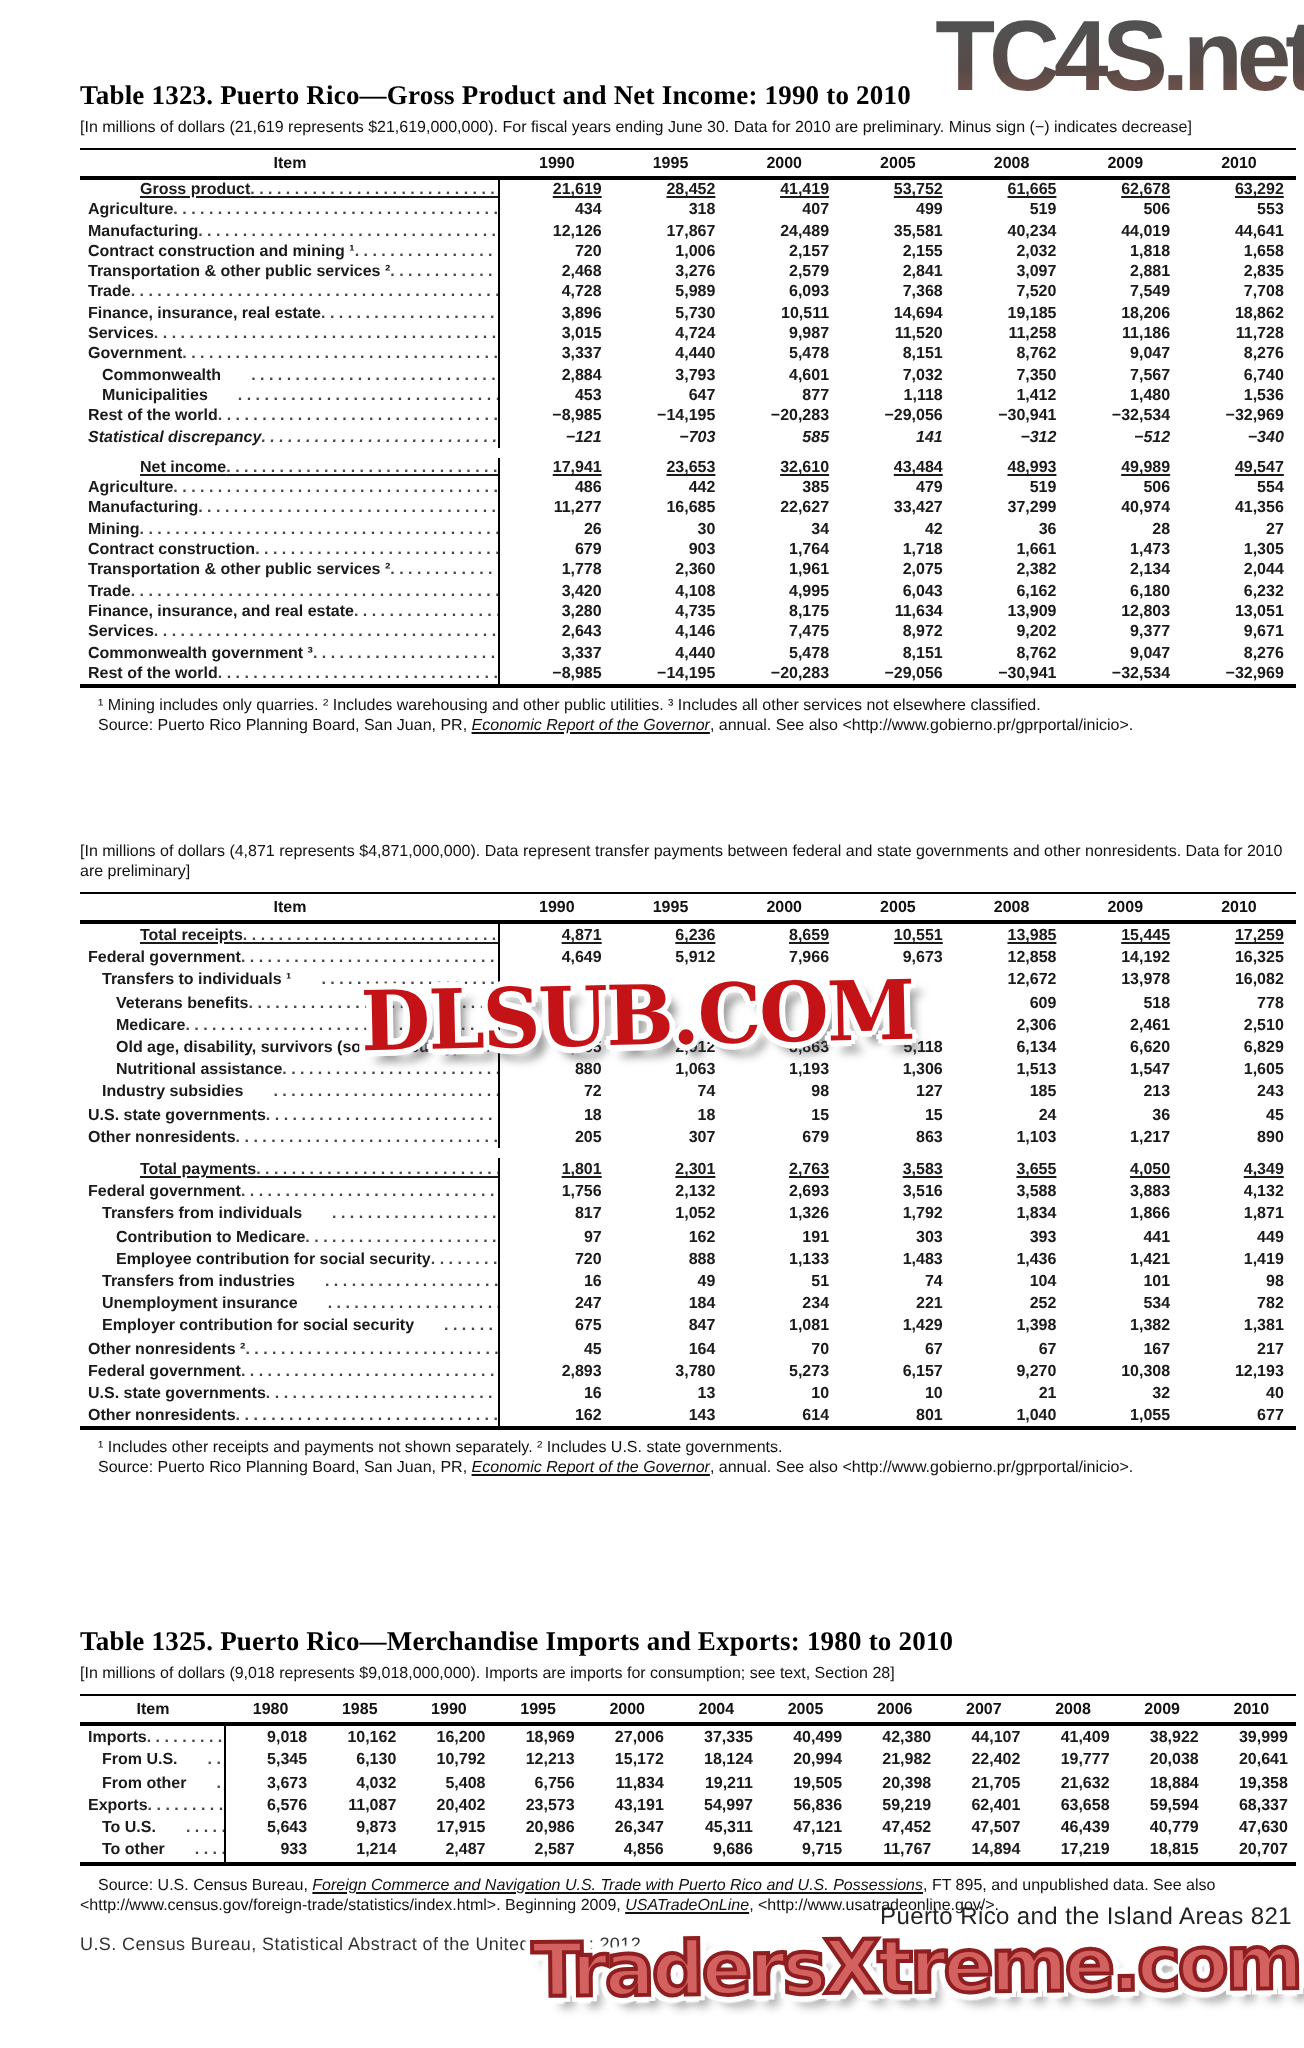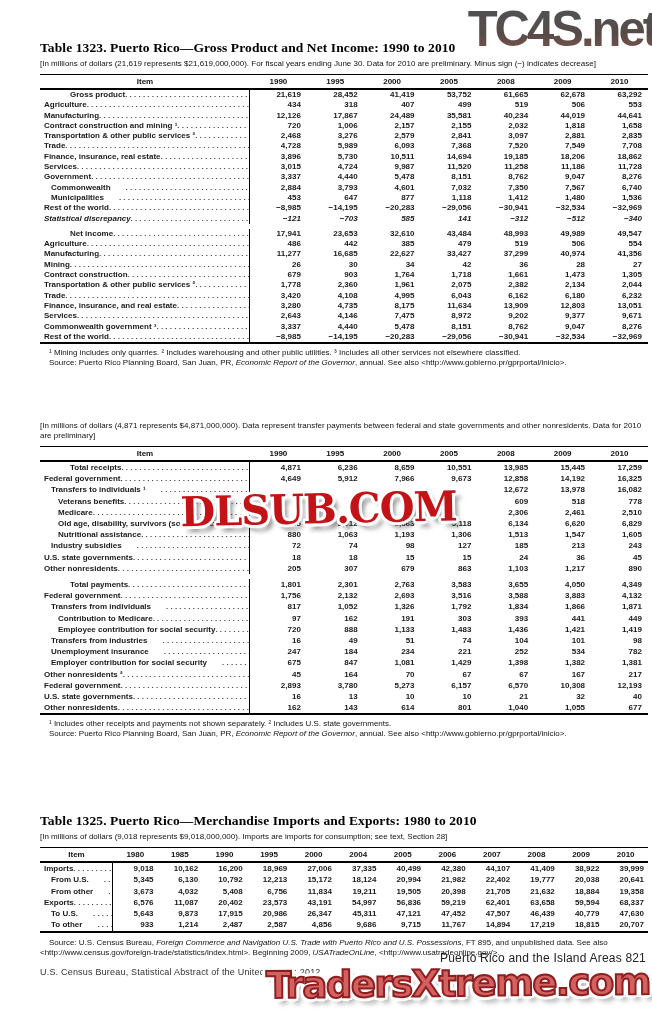--- a/index.html
+++ b/index.html
@@ -22,21 +22,21 @@
   p.tbl-note{font-size:8px;line-height:10px;margin:0 0 5px 0;color:#111;}
 
   .tbl{border-top:1px solid #000;border-bottom:2px solid #000;font-size:8px;}
   .trow{display:flex;align-items:flex-end;font-weight:bold;}
   .thead{border-bottom:2px solid #000;height:15px;align-items:center;}
   .hcell{text-align:center;color:#111;}
   .lcell{display:flex;overflow:hidden;border-right:1px solid #000;padding-left:4px;align-items:flex-end;}
   .vcell{text-align:right;padding-right:6px;white-space:nowrap;}
   .leader{flex:1;overflow:hidden;white-space:nowrap;color:#444;}
   .leader::before{content:" .\00a0.\00a0.\00a0.\00a0.\00a0.\00a0.\00a0.\00a0.\00a0.\00a0.\00a0.\00a0.\00a0.\00a0.\00a0.\00a0.\00a0.\00a0.\00a0.\00a0.\00a0.\00a0.\00a0.\00a0.\00a0.\00a0.\00a0.\00a0.\00a0.\00a0.\00a0.\00a0.\00a0.\00a0.\00a0.\00a0.\00a0.\00a0.\00a0.\00a0.\00a0.\00a0.\00a0.\00a0.\00a0.";}
-  .bold{font-weight:bold;}
+  .bold{font-weight:bold;text-decoration:underline;}
   .italic{font-style:italic;}
   .gap{margin-top:5px;}
   .ind0{padding-left:4px;}
   .ind1{padding-left:11px;gap:15px;}
   .ind2{padding-left:18px;}
   .ind3{padding-left:30px;}
 
   
   .cols7 .lcell, .cols7 .hcell.label{flex:0 0 210px;}
   .cols7 .vcell, .cols7 .hcell{flex:0 0 56.85px;}
@@ -46,21 +46,21 @@
   #sec1323 .thead, #sec1324 .thead, #sec1325 .thead{line-height:15px;}
 
   
   .cols12 .lcell, .cols12 .hcell.label{flex:0 0 73px;}
   .cols12 .vcell, .cols12 .hcell{flex:0 0 44.58px;}
   .cols12 .vcell{padding-right:4px;}
   #sec1325 .trow{line-height:11.3px;}
 
   p.footnote{font-size:8px;line-height:9.8px;margin:4px 0 0 0;text-indent:9px;color:#111;}
   p.source{font-size:8px;line-height:9.8px;margin:0;text-indent:9px;color:#111;}
-  .it{font-style:italic;}
+  .it{font-style:italic;text-decoration:underline;}
 
   
   .wm{position:absolute;white-space:nowrap;pointer-events:none;}
   #wm-top{
     top:0px;right:-4px;
     font-family:"Liberation Sans",sans-serif;font-weight:bold;
     font-size:49px;letter-spacing:-3px;
     transform:scaleY(1.02);transform-origin:top right;
     background:linear-gradient(180deg,#484848 25%,#4e423f 60%,#7b4b43 95%);
     -webkit-background-clip:text;background-clip:text;color:transparent;
@@ -698,21 +698,21 @@
       </div>
       <div class="trow">
         <div class="lcell ind0">
           <span>Federal government</span>
           <div class="leader"></div>
         </div>
         <div class="vcell">2,893</div>
         <div class="vcell">3,780</div>
         <div class="vcell">5,273</div>
         <div class="vcell">6,157</div>
-        <div class="vcell">6,570</div>
+        <div class="vcell">9,270</div>
         <div class="vcell">10,308</div>
         <div class="vcell">12,193</div>
       </div>
       <div class="trow">
         <div class="lcell ind0">
           <span>U.S. state governments</span>
           <div class="leader"></div>
         </div>
         <div class="vcell">16</div>
         <div class="vcell">13</div>

